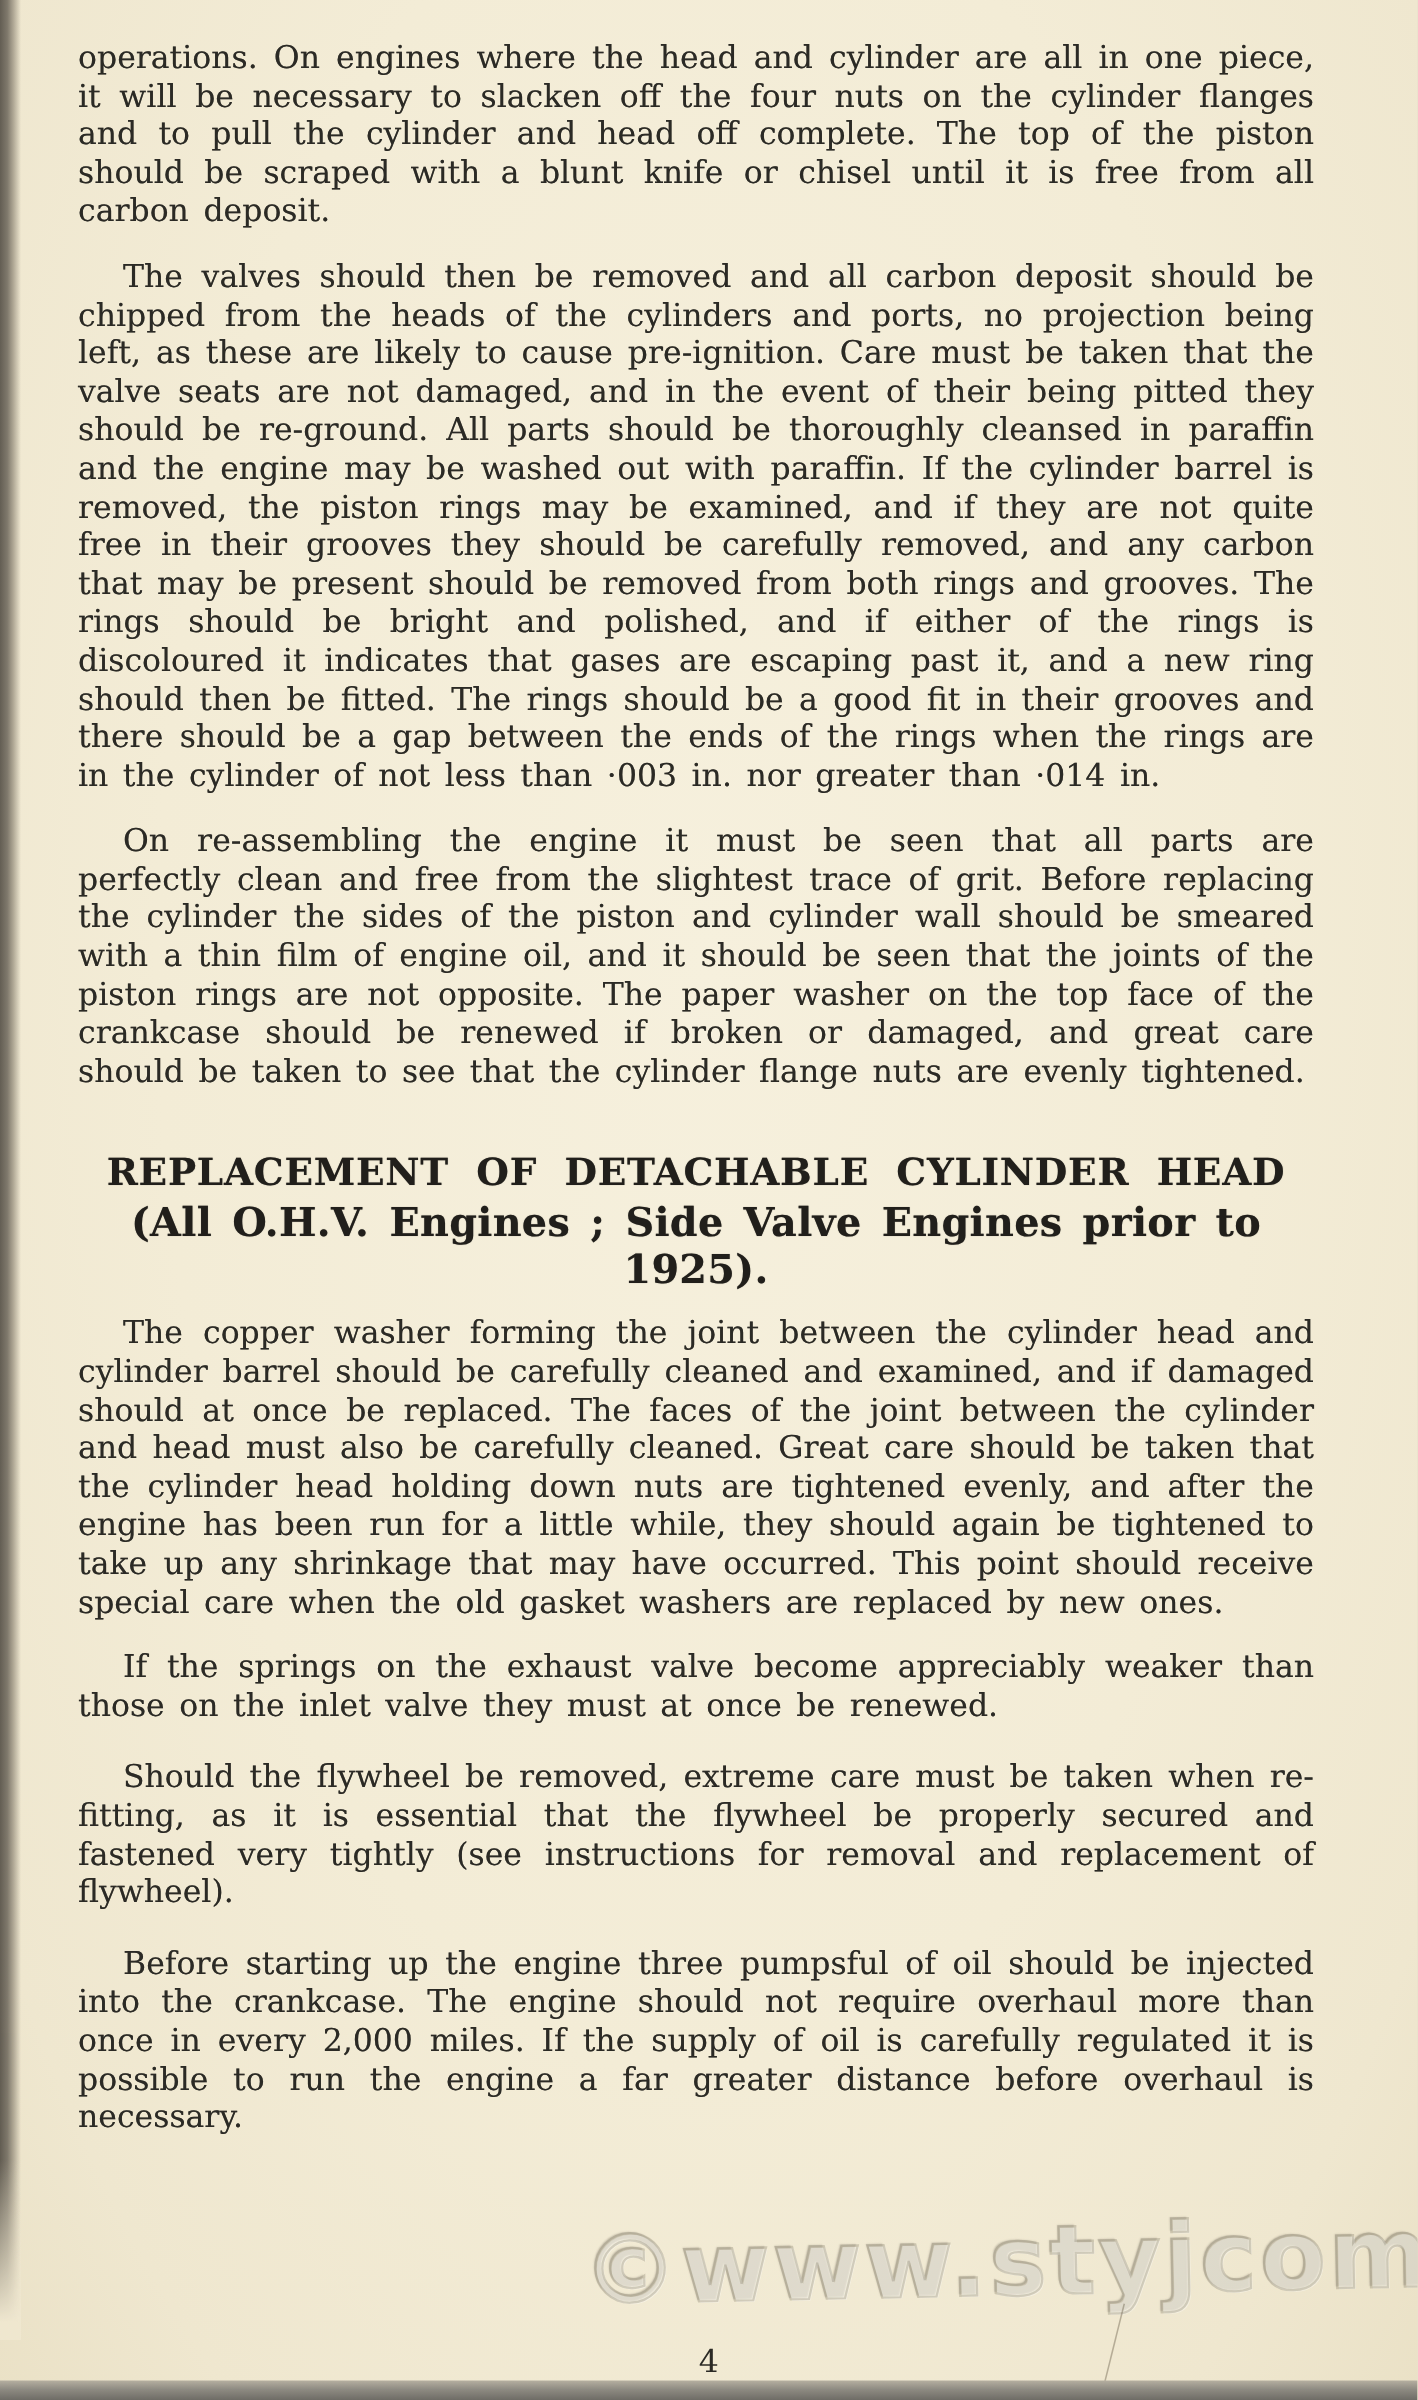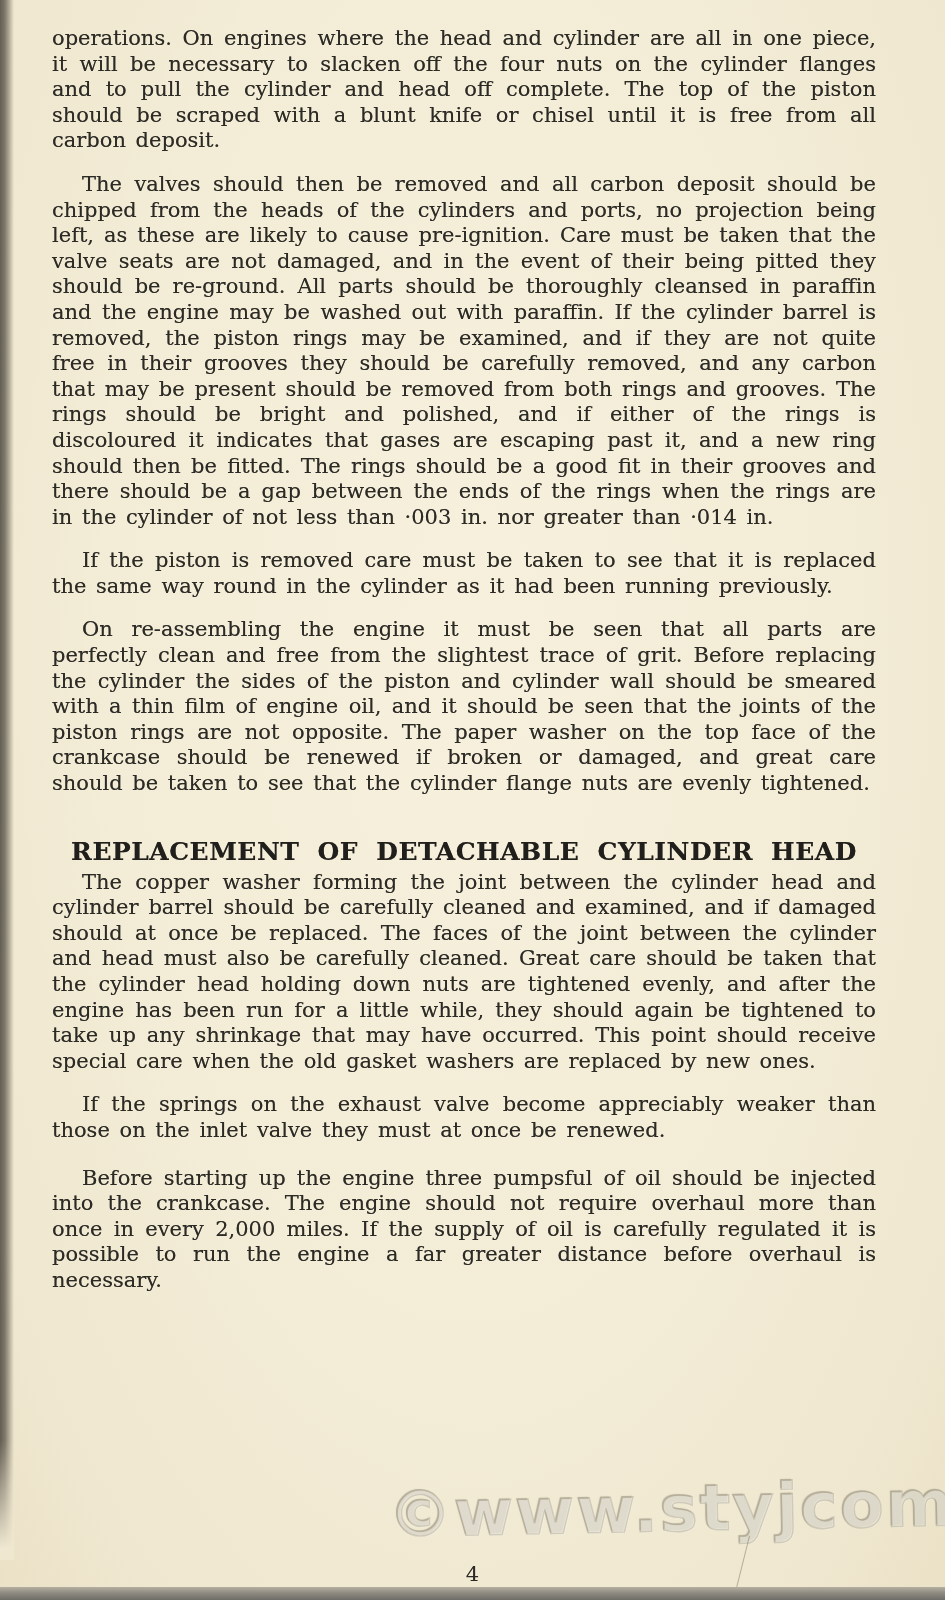--- a/index.html
+++ b/index.html
@@ -116,31 +116,32 @@
 <div class="page">
 
   <div class="edge-left"></div>
 
   <div class="content">
 
     <p class="body-par no-indent">operations.   On engines where the head and cylinder are all in one piece, it will be necessary to slacken off the four nuts on the cylinder flanges and to pull the cylinder and head off complete.   The top of the piston should be scraped with a blunt knife or chisel until it is free from all carbon deposit.</p>
 
     <p class="body-par">The valves should then be removed and all carbon deposit should be chipped from the heads of the cylinders and ports, no projection being left, as these are likely to cause pre-ignition.   Care must be taken that the valve seats are not damaged, and in the event of their being pitted they should be re-ground.   All parts should be thoroughly cleansed in paraffin and the engine may be washed out with paraffin.   If the cylinder barrel is removed, the piston rings may be examined, and if they are not quite free in their grooves they should be carefully removed, and any carbon that may be present should be removed from both rings and grooves.   The rings should be bright and polished, and if either of the rings is discoloured it indicates that gases are escaping past it, and a new ring should then be fitted.   The rings should be a good fit in their grooves and there should be a gap between the ends of the rings when the rings are in the cylinder of not less than ·003 in. nor greater than ·014 in.</p>
 
-    <p class="body-par">If the piston is removed care must be taken to see that it is replaced the same way round in the cylinder as it had been running previously.</p>
 
     <p class="body-par">On re-assembling the engine it must be seen that all parts are perfectly clean and free from the slightest trace of grit.   Before replacing the cylinder the sides of the piston and cylinder wall should be smeared with a thin film of engine oil, and it should be seen that the joints of the piston rings are not opposite.   The paper washer on the top face of the crankcase should be renewed if broken or damaged, and great care should be taken to see that the cylinder flange nuts are evenly tightened.</p>
 
     <h1 class="section-heading">REPLACEMENT OF DETACHABLE CYLINDER HEAD</h1>
 
+    <h2 class="section-subheading">(All O.H.V. Engines ; Side Valve Engines prior to 1925).</h2>
 
     <p class="body-par">The copper washer forming the joint between the cylinder head and cylinder barrel should be carefully cleaned and examined, and if damaged should at once be replaced.   The faces of the joint between the cylinder and head must also be carefully cleaned.   Great care should be taken that the cylinder head holding down nuts are tightened evenly, and after the engine has been run for a little while, they should again be tightened to take up any shrinkage that may have occurred.   This point should receive special care when the old gasket washers are replaced by new ones.</p>
 
     <p class="body-par gap-lg">If the springs on the exhaust valve become appreciably weaker than those on the inlet valve they must at once be renewed.</p>
 
+    <p class="body-par gap-lg">Should the flywheel be removed, extreme care must be taken when re-fitting, as it is essential that the flywheel be properly secured and fastened very tightly (see instructions for removal and replacement of flywheel).</p>
 
     <p class="body-par">Before starting up the engine three pumpsful of oil should be injected into the crankcase.   The engine should not require overhaul more than once in every 2,000 miles.   If the supply of oil is carefully regulated it is possible to run the engine a far greater distance before overhaul is necessary.</p>
 
   </div>
 
   <div class="watermark">©www.styjcom.net</div>
 
   <div class="crease"></div>
 
   <div class="page-number">4</div>

